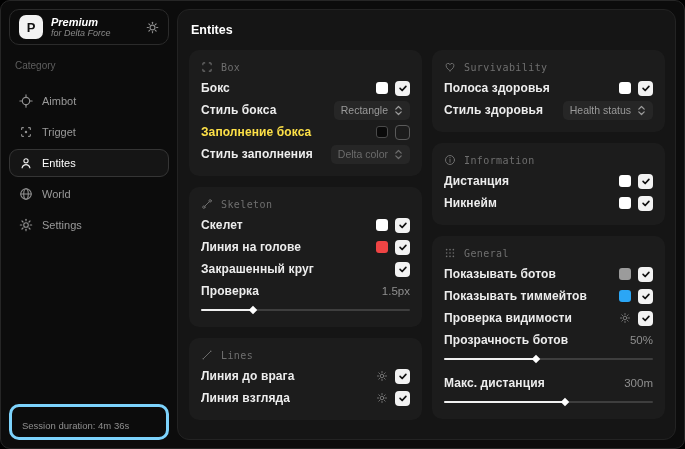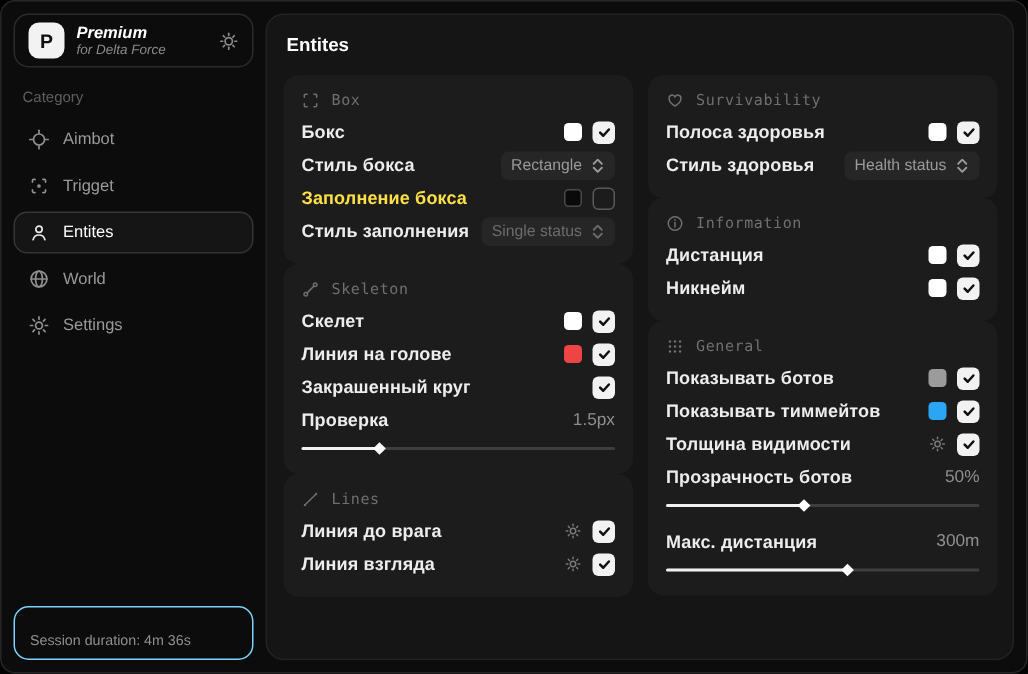--- a/index.html
+++ b/index.html
@@ -13,40 +13,40 @@
     padding:8px; display:flex; flex-direction:column; }
   .brand { border:1px solid #2b2b2b; border-radius:10px; padding:5px 9px;
     display:flex; align-items:center; gap:8px; min-height:36px; }
   .logo { width:24px; height:24px; background:#f2f2f2; border-radius:7px;
     color:#111; font-weight:bold; font-size:13px; display:flex;
     align-items:center; justify-content:center; flex:0 0 auto; }
   .brand-text { display:flex; flex-direction:column; line-height:1.15;font-style:italic; }
   .brand-title { color:#fff; font-size:11px; font-weight:bold; }
   .brand-sub { color:#8a8a8a; font-size:9px; }
   .brand-gear { margin-left:auto; color:#8a8a8a; display:flex; }
-  .category { margin:15px 6px 8px; color:#5e5e5e; font-size:10px; }
+  .category { margin:15px 6px 16px; color:#5e5e5e; font-size:10px; }
   .nav { display:flex; flex-direction:column; gap:3px; }
   .nav-item { height:28px; display:flex; align-items:center; gap:9px;
     padding:0 9px; color:#9a9a9a; font-size:11px; border-radius:9px;
     border:1px solid transparent; cursor:pointer; }
   .nav-item.active { color:#fff; background:#151515; border-color:#353535; }
   .nav-item .ic { color:#8f8f8f; }
   .nav-item.active .ic { color:#e8e8e8; }
-  .session { margin-top:auto; border:1px solid #7dd3fc; border-radius:10px;
+  .session { margin-top:auto; border:3px solid #7dd3fc; border-radius:10px;
     min-height:36px; display:flex; align-items:flex-end; padding:6px 10px;
     color:#8f8f8f; font-size:9.5px; }
 
   
   .main { position:absolute; left:176px; top:8px; right:8px; bottom:8px;
     background:#151515; border:1px solid #232323; border-radius:12px;
     padding:10px 10px 12px 11px; overflow:hidden; }
   .page-title { color:#fff; font-size:12.5px; font-weight:bold;
     margin:3px 0 13px 2px; }
   .cols { display:flex; gap:10px; align-items:flex-start; }
-  .col { flex:1; display:flex; flex-direction:column; min-width:0; }
+  .col { flex:1; display:flex; flex-direction:column; gap:11px; min-width:0; }
   .card { background:#1c1c1c; border-radius:10px; padding:9px 12px 11px; }
   .panel-header { display:flex; align-items:center; gap:8px; color:#6f6f6f;
     font-family:"DejaVu Sans Mono", monospace; font-size:10px;
     letter-spacing:.4px; margin:2px 0 4px; }
   .row { display:flex; justify-content:space-between; align-items:center;
     min-height:22px; }
   .row-label { color:#ededed; font-size:12px; font-weight:600;
     letter-spacing:.1px; white-space:nowrap; }
   .row-label.dim { color:#fde047; }
   .controls { display:flex; align-items:center; gap:7px; }
@@ -216,21 +216,21 @@
             <span class="row-label dim">Заполнение бокса</span>
             <span class="controls">
               <span class="swatch dark" style="background-color: rgb(10, 10, 10);"></span>
               <span class="checkbox unchecked"></span>
             </span>
           </div>
           <div class="row">
             <span class="row-label">Стиль заполнения</span>
             <span class="controls">
               <span class="dropdown dim">
-                <span>Single status</span>
+                <span>Delta color</span>
                 <span class="ic">
                     <svg width="9" height="11" viewBox="0 0 10 12" fill="none" stroke="currentColor" stroke-width="1.4" stroke-linecap="round" stroke-linejoin="round">
                       <path d="M2 4.5L5 1.5l3 3"></path>
                       <path d="M2 7.5l3 3 3-3"></path>
                     </svg>
                   </span>
               </span>
             </span>
           </div>
         </div>
@@ -455,21 +455,21 @@
             <span class="controls">
               <span class="swatch" style="background-color: rgb(43, 166, 245);"></span>
               <span class="checkbox">
                   <svg width="10" height="10" viewBox="0 0 12 12" fill="none" stroke="#111" stroke-width="2" stroke-linecap="round" stroke-linejoin="round">
                     <path d="M2.5 6.5l2.5 2.5 4.5-5"></path>
                   </svg>
                 </span>
             </span>
           </div>
           <div class="row">
-            <span class="row-label">Толщина видимости</span>
+            <span class="row-label">Проверка видимости</span>
             <span class="controls">
               <span class="gear-mini ic">
                   <svg width="12" height="12" viewBox="0 0 16 16" fill="none" stroke="currentColor" stroke-width="1.3" stroke-linecap="round">
                     <circle cx="8" cy="8" r="2.4"></circle>
                     <line x1="8" y1="2" x2="8" y2="3.4"></line>
                     <line x1="8" y1="12.6" x2="8" y2="14"></line>
                     <line x1="2" y1="8" x2="3.4" y2="8"></line>
                     <line x1="12.6" y1="8" x2="14" y2="8"></line>
                     <line x1="3.8" y1="3.8" x2="4.8" y2="4.8"></line>
                     <line x1="11.2" y1="11.2" x2="12.2" y2="12.2"></line>

